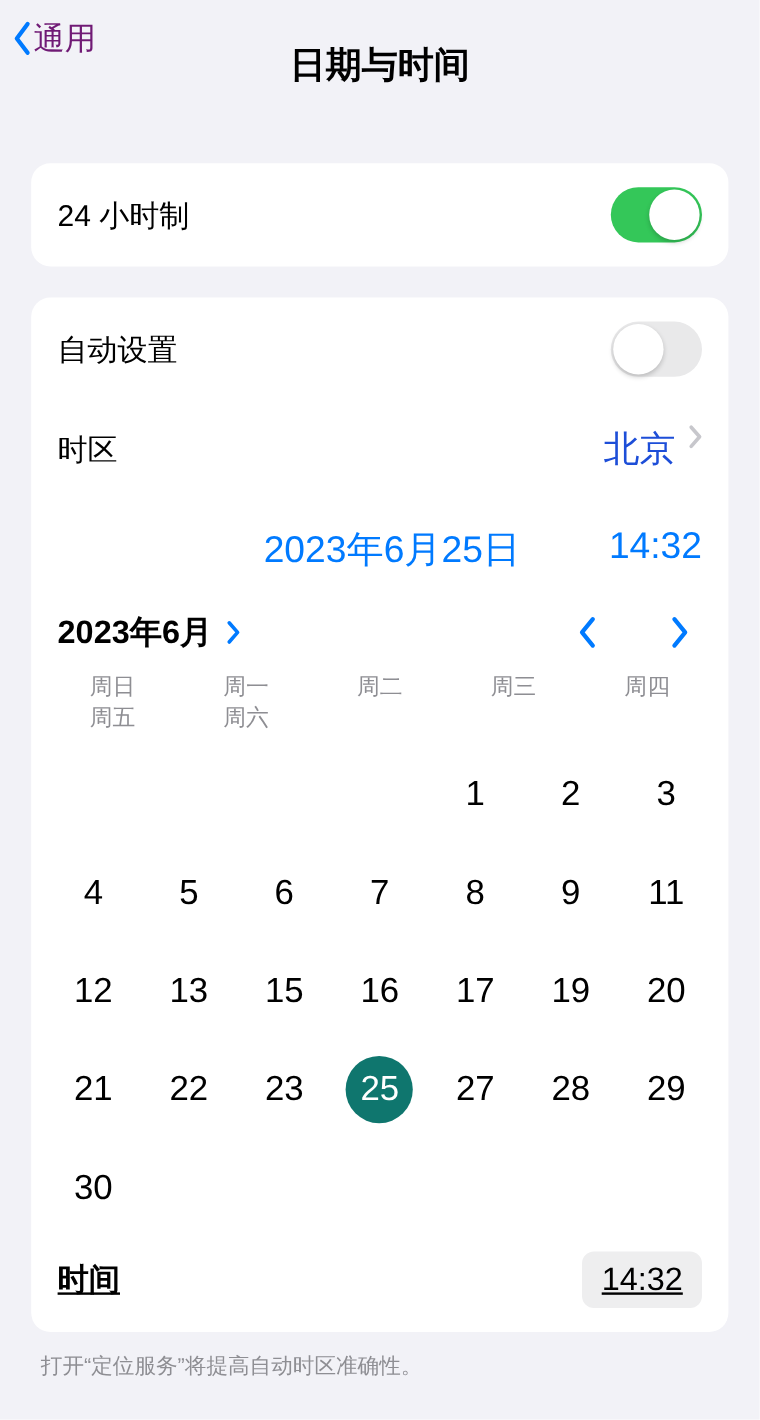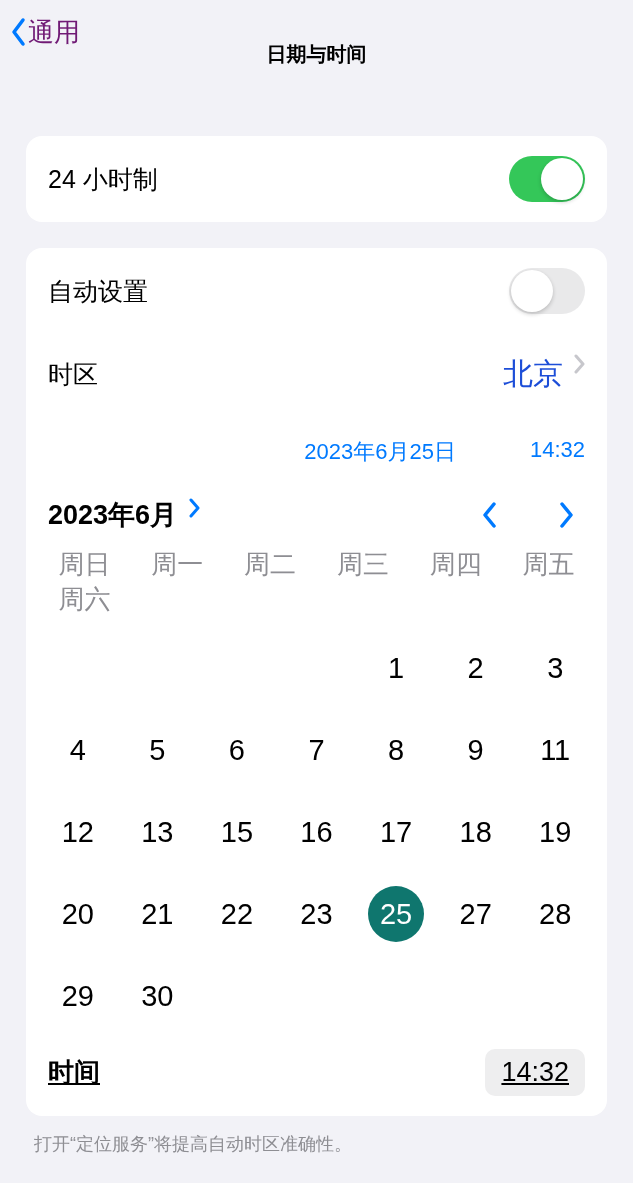--- a/index.html
+++ b/index.html
@@ -27,21 +27,21 @@
     }
     .back-icon {
       width: 18px;
       height: 30px;
     }
     .back-icon path { stroke: #007aff; stroke-width: 3.5; fill: none; stroke-linecap: round; stroke-linejoin: round; }
     .nav-title {
       position: absolute;
       left: 0; right: 0;
       text-align: center;
-      font-size: 20px;
+      font-size: 30px;
       font-weight: 600;
       pointer-events: none;
       margin-top: 44px;
     }
     .section {
       margin: 26px 26px 0 26px;
       background: #fff;
       border-radius: 16px;
     }
     .section.first { margin-top: 72px; }
@@ -64,36 +64,36 @@
       box-shadow: 0 2px 4px rgba(0,0,0,0.2);
     }
     .toggle.on .knob { right: 2px; }
     .toggle.off .knob { left: 2px; }
     .row-value { color: #1d4ed8; font-size: 30px; display:flex; }
     .chevron { width:12px; height:20px; margin-left:10px; }
     .chevron path { stroke:#c7c7cc; stroke-width:3; fill:none; stroke-linecap:round; stroke-linejoin:round; }
     .blue { color:#007aff; }
     .date-time-row {
       display:flex; justify-content:center; align-items:center;
-      padding: 22px 22px 8px 22px; font-size:22px; gap: 60px;
+      padding: 22px 22px 8px 22px; font-size:31px; gap: 60px;
     }
     .date-time-inner { width:100%; display:flex; justify-content:flex-end; gap:74px; }
     .month-header {
       display:flex; align-items:center; padding: 22px 22px 4px 22px;
     }
-    .month-label { font-size:27px; font-weight:600; display:flex; }
+    .month-label { font-size:27px; font-weight:600; display:flex; align-items:center; }
     .month-label svg { width:14px; height:22px; margin-left:10px; }
     .month-label svg path { stroke:#007aff; stroke-width:3; fill:none; stroke-linecap:round; stroke-linejoin:round; }
     .month-nav { margin-left:auto; display:flex; gap:54px; padding-right:8px; }
     .month-nav .navbtn { width:22px; height:30px; display:flex; align-items:center; justify-content:center; }
     .month-nav svg { width:18px; height:28px; }
     .month-nav svg path { stroke:#007aff; stroke-width:3.5; fill:none; stroke-linecap:round; stroke-linejoin:round; }
     .weekdays {
-      display:grid; grid-template-columns:repeat(6,1fr);
-      text-align:center; font-size:26px; color:#8e8e93;
+      display:grid; grid-template-columns:repeat(5,1fr);
+      text-align:center; font-size:19px; color:#8e8e93;
       padding: 10px 12px 4px 12px; font-weight:500;
     }
     .cal {
       display:grid; grid-template-columns:repeat(7,1fr);
       padding: 6px 12px 8px 12px;
     }
     .cell {
       height:82px; display:flex; align-items:center; justify-content:center;
       font-size:29px;
     }
@@ -231,23 +231,20 @@
       <div class="cell">
         <div class="num">15</div>
       </div>
       <div class="cell">
         <div class="num">16</div>
       </div>
       <div class="cell">
         <div class="num">17</div>
       </div>
       <div class="cell">
-        <div class="num">18</div>
-      </div>
-      <div class="cell">
         <div class="num">19</div>
       </div>
       <div class="cell">
         <div class="num">20</div>
       </div>
       <div class="cell">
         <div class="num">21</div>
       </div>
       <div class="cell">
         <div class="num">22</div>

